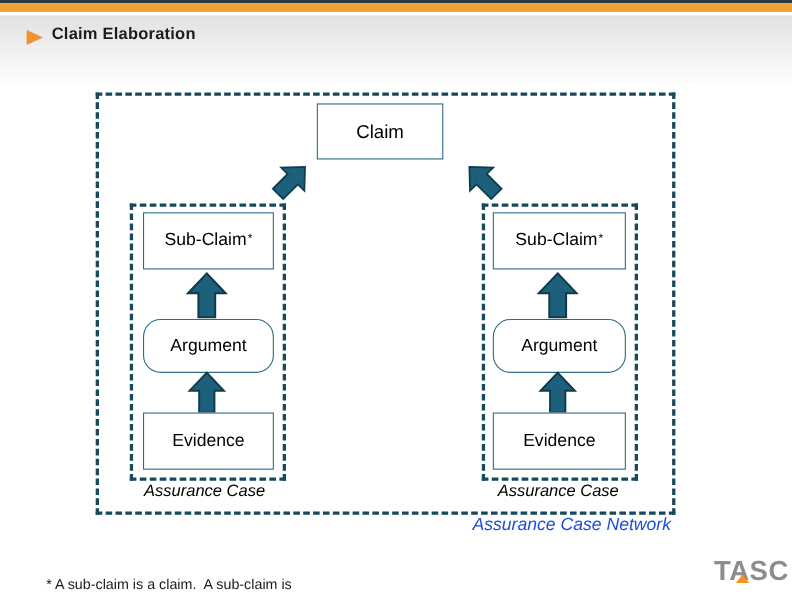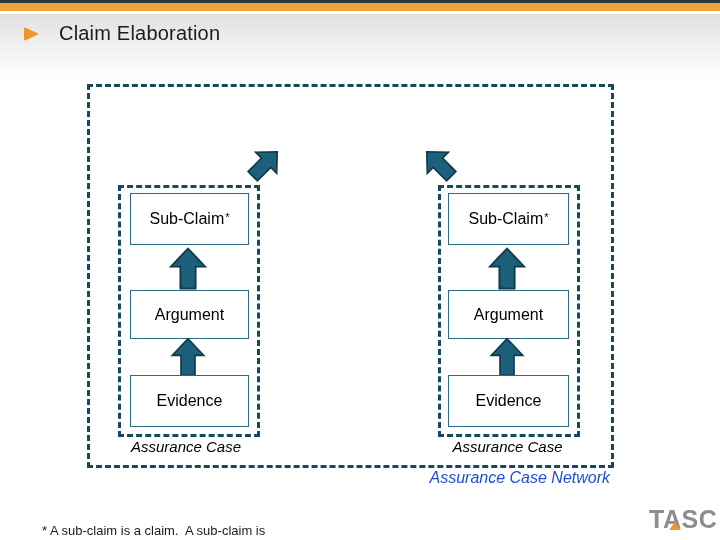--- a/index.html
+++ b/index.html
@@ -9,37 +9,37 @@
   }
   
   .bar-top-dark{position:absolute;left:0;top:0;width:720px;height:3px;background:#2b3a42;}
   .bar-orange{position:absolute;left:0;top:3px;width:720px;height:8px;background:#f0a13a;}
   .bar-white{position:absolute;left:0;top:11px;width:720px;height:3px;background:#ffffff;}
   .header-grad{position:absolute;left:0;top:14px;width:720px;height:64px;
     background:linear-gradient(#e1e1e1,#ffffff);}
   .title-bullet{position:absolute;left:24px;top:27px;width:0;height:0;
     border-left:15px solid #f0922e;border-top:7px solid transparent;border-bottom:7px solid transparent;
     border-radius:2px;}
-  .slide-title{position:absolute;left:47px;top:22px;font-size:20px;font-weight:normal;color:#1c1c1c;
-    letter-spacing:.2px;margin-left:12px;}
+  .slide-title{position:absolute;left:47px;top:22px;font-size:15px;font-weight:bold;color:#1c1c1c;
+    letter-spacing:.2px;}
   
   .outer-dashed{position:absolute;left:87px;top:84px;width:521px;height:378px;
     border:3px dashed #17495c;}
   .group-dashed{position:absolute;top:185px;width:136px;height:246px;border:3px dashed #17495c;}
   .group-left{left:118px;}
   .group-right{left:438px;}
   
   .node{position:absolute;background:#ffffff;border:1.5px solid #2d6b85;
     display:flex;align-items:center;justify-content:center;font-size:16px;color:#000;}
   .node sup{font-size:11px;margin-left:1px;position:relative;top:-2px;}
   .claim-box{left:288px;top:94px;width:113px;height:49px;font-size:17px;}
   .col-left .node{left:130px;width:117px;}
   .col-right .node{left:448px;width:119px;}
   .row-sub{top:193px;height:50px;}
-  .row-arg{top:290px;height:47px;}
+  .row-arg{top:290px;height:47px;border-radius:16px;}
   .row-evi{top:375px;height:50px;}
   
   .up-arrow{position:absolute;width:38px;}
   .ar1{top:245px;height:47px;}
   .ar2{top:337px;height:40px;}
   .ax-left{left:169px;}
   .ax-right{left:488px;}
   .diag-arrow{position:absolute;top:145px;width:38px;height:38px;}
   .diag-left{left:246px;transform:rotate(45deg);}
   .diag-right{left:420px;transform:rotate(-45deg);}
@@ -69,20 +69,23 @@
 
   <div class="bar-top-dark"></div>
   <div class="bar-orange"></div>
   <div class="bar-white"></div>
   <div class="header-grad"></div>
   <div class="title-bullet"></div>
   <div class="slide-title">Claim Elaboration</div>
 
   <div class="outer-dashed"></div>
 
+  <div class="node claim-box">
+    <span>Claim</span>
+  </div>
 
   <svg class="diag-arrow diag-left" viewBox="0 0 40 46">
     <polygon points="20,2 38,21 28,21 28,44 12,44 12,21 2,21" fill="#1d607c" stroke="#0f3b4c" stroke-width="2"></polygon>
   </svg>
   <svg class="diag-arrow diag-right" viewBox="0 0 40 46">
     <polygon points="20,2 38,21 28,21 28,44 12,44 12,21 2,21" fill="#1d607c" stroke="#0f3b4c" stroke-width="2"></polygon>
   </svg>
 
   <div class="group-dashed group-left"></div>
   <div class="col-left">

